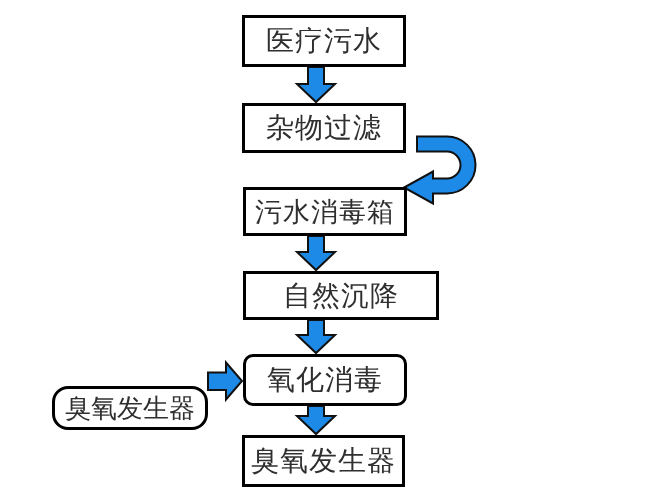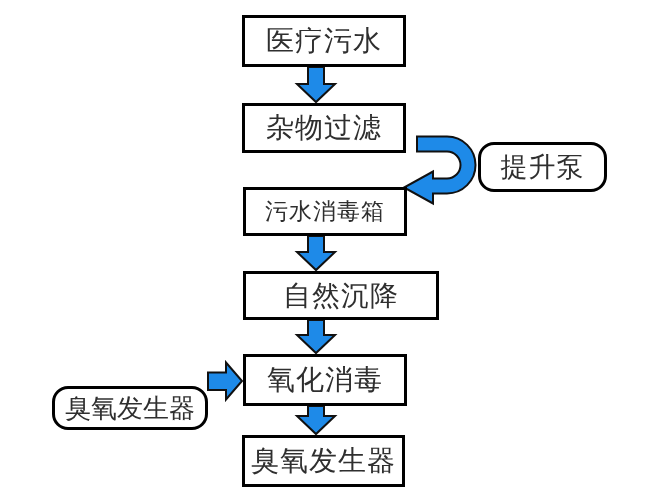--- a/index.html
+++ b/index.html
@@ -28,23 +28,23 @@
     letter-spacing: 1px;
     white-space: nowrap;
     z-index: 2;
   }
   .node.rounded {
     border-radius: 16px;
   }
   
   #n-box1 { left: 242px; top: 15px;  width: 164px; height: 52px; }
   #n-box2 { left: 242px; top: 103px; width: 164px; height: 50px; }
-  #n-box3 { left: 243px; top: 187px; width: 164px; height: 49px; font-size: 23px; }
+  #n-box3 { left: 243px; top: 187px; width: 164px; height: 49px; font-size: 27px; }
   #n-box4 { left: 243px; top: 271px; width: 196px; height: 49px; }
-  #n-box5 { left: 243px; top: 354px; width: 164px; height: 52px; }
+  #n-box5 { left: 243px; top: 354px; width: 164px; height: 52px; border-radius: 10px; }
   #n-box6 { left: 242px; top: 435px; width: 163px; height: 52px; }
   
   #n-pump  { left: 478px; top: 142px; width: 129px; height: 50px; font-size: 27px; }
   #n-ozone { left: 52px;  top: 358px; width: 156px; height: 44px; font-size: 26px; letter-spacing: 0; margin-top: 28px; }
 
   #arrow-layer {
     position: absolute;
     left: 0; top: 0;
     width: 664px;
     height: 498px;
@@ -91,20 +91,17 @@
   <div id="n-box4" class="node">
     <span>自然沉降</span>
   </div>
   <div id="n-box5" class="node">
     <span>氧化消毒</span>
   </div>
   <div id="n-box6" class="node">
     <span>臭氧发生器</span>
   </div>
 
-  <div id="n-pump" class="node rounded">
-    <span>提升泵</span>
-  </div>
   <div id="n-ozone" class="node rounded">
     <span>臭氧发生器</span>
   </div>
 
 </div>
 
 </body></html>

